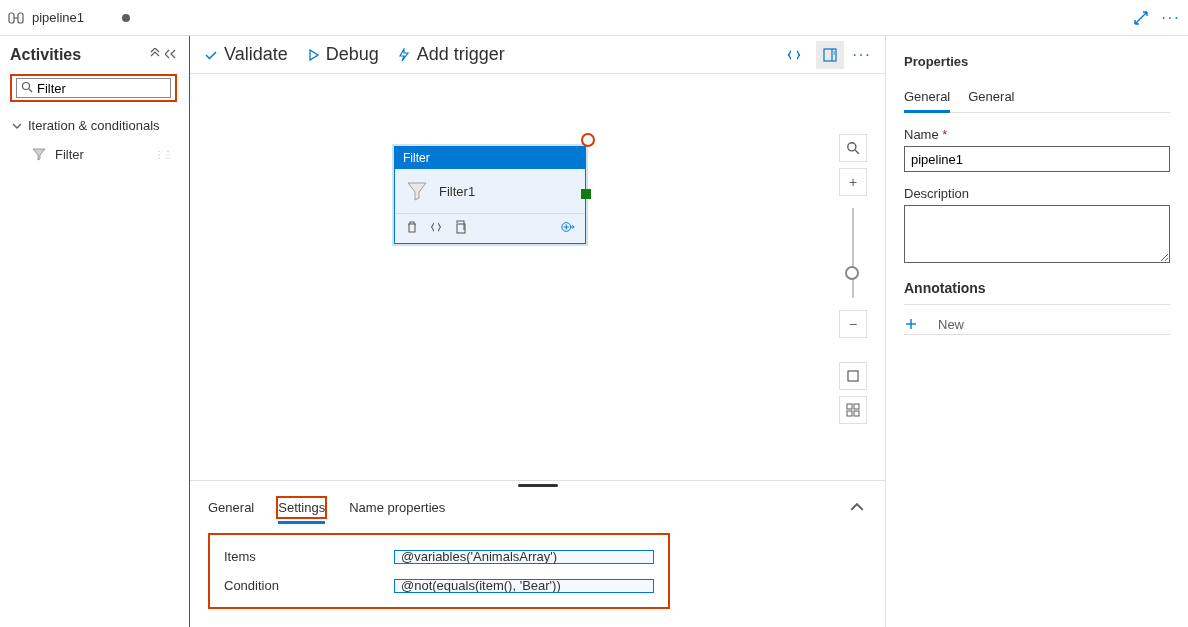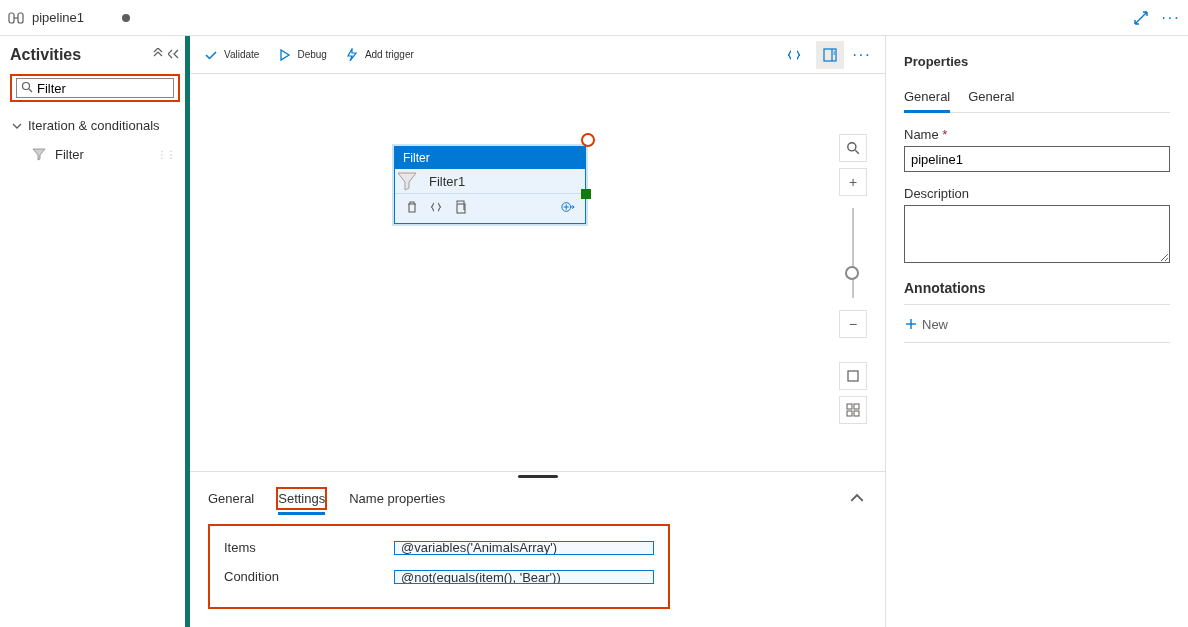--- a/index.html
+++ b/index.html
@@ -9,84 +9,84 @@
 .topbar-left { display: flex; align-items: center; gap: 8px; flex: 0 0 190px; }
 .pipeline-icon { width: 16px; height: 16px; display: inline-flex; }
 .topbar-title { font-size: 13px; color: #323130; }
 .dirty-dot { width: 8px; height: 8px; background: #605e5c; border-radius: 50%; margin-left: 30px; }
 .topbar-right { margin-left: auto; display: flex; gap: 12px; align-items: center; }
 .topbar-icon { width: 16px; height: 16px; color: #0078d4; cursor: pointer; }
 .topbar-more { color: #0078d4; font-size: 16px; letter-spacing: 1px; cursor: pointer; }
 
 .main { display: flex; height: calc(100% - 36px); }
 
-.sidebar { width: 190px; border-right: 5px solid #0f766e; padding: 10px 5px 0 10px; }
+.sidebar { width: 190px; border-right: 1px solid #0f766e; padding: 10px 12px 0 10px; }
 .sidebar-header { display: flex; align-items: center; justify-content: space-between; margin-bottom: 10px; }
 .sidebar-title { font-size: 16px; font-weight: 600; }
 .sidebar-toggles { display: flex; gap: 4px; color: #605e5c; }
 .search-box { border: 2px solid #d83b01; display: flex; align-items: center; padding: 2px 4px; margin-bottom: 10px; height: 28px; }
 .search-box .inner { border: 1px solid #8a8886; flex: 1; display: flex; align-items: center; height: 100%; padding: 0 4px; gap: 4px; }
 .search-box input { border: none; outline: none; width: 100%; font-size: 13px; }
 .category-row { display: flex; align-items: center; gap: 6px; padding: 6px 2px; cursor: pointer; }
 .chev { width: 10px; height: 10px; display: inline-flex; }
 .activity-item { display: flex; align-items: center; gap: 8px; padding: 6px 6px 6px 20px; cursor: grab; border: 1px solid transparent; position: relative; }
 .activity-item .grip { position: absolute; right: 4px; color: #c8c6c4; font-size: 10px; letter-spacing: -1px; }
 .filter-funnel { width: 16px; height: 16px; }
 
 .center { flex: 1; display: flex; flex-direction: column; border-right: 1px solid #e1dfdd; }
 .toolbar { height: 38px; display: flex; align-items: center; padding: 0 14px; border-bottom: 1px solid #e1dfdd; gap: 18px; }
-.tool-btn { display: flex; align-items: center; gap: 6px; color: #323130; cursor: pointer; font-size: 10px; }
+.tool-btn { display: flex; align-items: center; gap: 6px; color: #323130; cursor: pointer; font-size: 18px; }
 .tool-btn svg { width: 14px; height: 14px; color: #0078d4; }
 .toolbar-right { margin-left: auto; display: flex; gap: 8px; align-items: center; }
 .tr-btn { width: 28px; height: 28px; display: flex; align-items: center; justify-content: center; cursor: pointer; color: #0078d4; }
 .tr-btn.active { background: #edebe9; }
 
 .canvas-wrap { flex: 1; position: relative; background: #fff; overflow: hidden; }
 .canvas-controls { position: absolute; right: 18px; top: 60px; display: flex; flex-direction: column; gap: 6px; align-items: center; }
 .cc-btn { width: 28px; height: 28px; border: 1px solid #e1dfdd; background: #fff; display: flex; align-items: center; justify-content: center; cursor: pointer; color: #605e5c; font-size: 14px; }
 .cc-slider { width: 2px; height: 90px; background: #c8c6c4; position: relative; margin: 6px 0; }
 .cc-slider .thumb { width: 14px; height: 14px; background: #fff; border: 2px solid #8a8886; border-radius: 50%; position: absolute; left: -7px; top: 58px; }
 .cc-separate { margin-top: 18px; }
 
 .node { position: absolute; left: 204px; top: 72px; width: 192px; border: 1px solid #0078d4; background: #eaf3fb; box-shadow: 0 0 0 2px rgba(0,120,212,0.2); }
 .node-header { background: #0078d4; color: #fff; padding: 4px 8px; font-size: 12px; }
-.node-body { display: flex; align-items: center; gap: 10px; }
+.node-body { display: flex; align-items: center; gap: 10px; padding: 10px; }
 .node-body .funnel { width: 24px; height: 24px; }
 .node-actions { display: flex; align-items: center; justify-content: space-between; padding: 6px 10px; border-top: 1px solid #c7e0f4; color: #605e5c; }
 .node-actions .left-group { display: flex; gap: 10px; }
 .node-actions svg { width: 14px; height: 14px; }
 .node-status { position: absolute; top: -14px; right: -10px; width: 14px; height: 14px; border: 2px solid #d83b01; border-radius: 50%; background: #fff; }
 .node-conn { position: absolute; right: -6px; top: 42px; width: 10px; height: 10px; background: #107c10; }
 
 .bottom-panel { border-top: 1px solid #e1dfdd; }
 .resize-handle { height: 8px; display: flex; justify-content: center; align-items: center; cursor: ns-resize; }
 .resize-handle .bar { width: 40px; height: 3px; background: #323130; border-radius: 2px; }
 .bp-tabs { display: flex; align-items: center; padding: 0 18px; height: 36px; gap: 22px; }
 .bp-tab { padding: 6px 0; cursor: pointer; color: #323130; position: relative; }
 .bp-tab.active { font-weight: 500; border-bottom: 3px solid #0078d4; }
 .red-tab-box { border: 2px solid #d83b01; padding: 2px 0; }
 .bp-collapse { margin-left: auto; width: 20px; height: 20px; color: #605e5c; cursor: pointer; }
 .bp-content { padding: 8px 18px 18px 18px; }
 .red-hl { border: 2px solid #d83b01; padding: 14px 14px 14px 14px; width: 462px; }
 .form-row { display: flex; align-items: center; margin-bottom: 14px; }
-.form-row:last-child { margin-bottom: 9px; align-items: flex-end; }
+.form-row:last-child { margin-bottom: 0; }
 .form-row label { width: 170px; color: #323130; font-size: 13px; }
 .expr-input { flex: 1; border: 1px solid #0078d4; background: #f3f9fd; padding: 4px 6px; font-size: 13px; color: #323130; height: 14px; }
 
 .props { width: 302px; padding: 18px 18px 0 18px; overflow-y: auto; }
 .props-title { font-size: 13px; font-weight: 600; margin-bottom: 14px; }
 .props-tabs { display: flex; gap: 18px; border-bottom: 1px solid #e1dfdd; margin-bottom: 14px; }
 .props-tab { padding: 6px 0; cursor: pointer; }
 .props-tab.active { font-weight: 500; border-bottom: 3px solid #0078d4; margin-bottom: -1px; }
 .field-label { font-size: 13px; margin-bottom: 4px; }
 .req { color: #a4262c; }
 .text-input { width: 100%; border: 1px solid #605e5c; padding: 4px 6px; font-size: 13px; height: 26px; margin-bottom: 14px; }
 .textarea { width: 100%; border: 1px solid #605e5c; padding: 4px 6px; font-size: 13px; height: 58px; resize: both; margin-bottom: 14px; }
 .section-title { font-size: 14px; font-weight: 600; margin-bottom: 12px; border-bottom: 1px solid #e1dfdd; padding-bottom: 8px; }
-.new-btn { display: flex; gap: 4px; color: #605e5c; cursor: pointer; padding-bottom: 10px; border-bottom: 1px solid #e1dfdd; }
+.new-btn { display: flex; gap: 20px; color: #605e5c; cursor: pointer; padding-bottom: 2px; border-bottom: 1px solid #e1dfdd; }
 .new-btn svg { width: 14px; height: 14px; color: #0078d4; }
 </style>
 </head>
 <body>
 
 <div class="topbar">
   <div class="topbar-left">
     <span class="pipeline-icon">
       <svg viewBox="0 0 16 16">
           <rect x="1" y="3" width="5" height="10" rx="2" fill="none" stroke="#605e5c" stroke-width="1.2"></rect>

